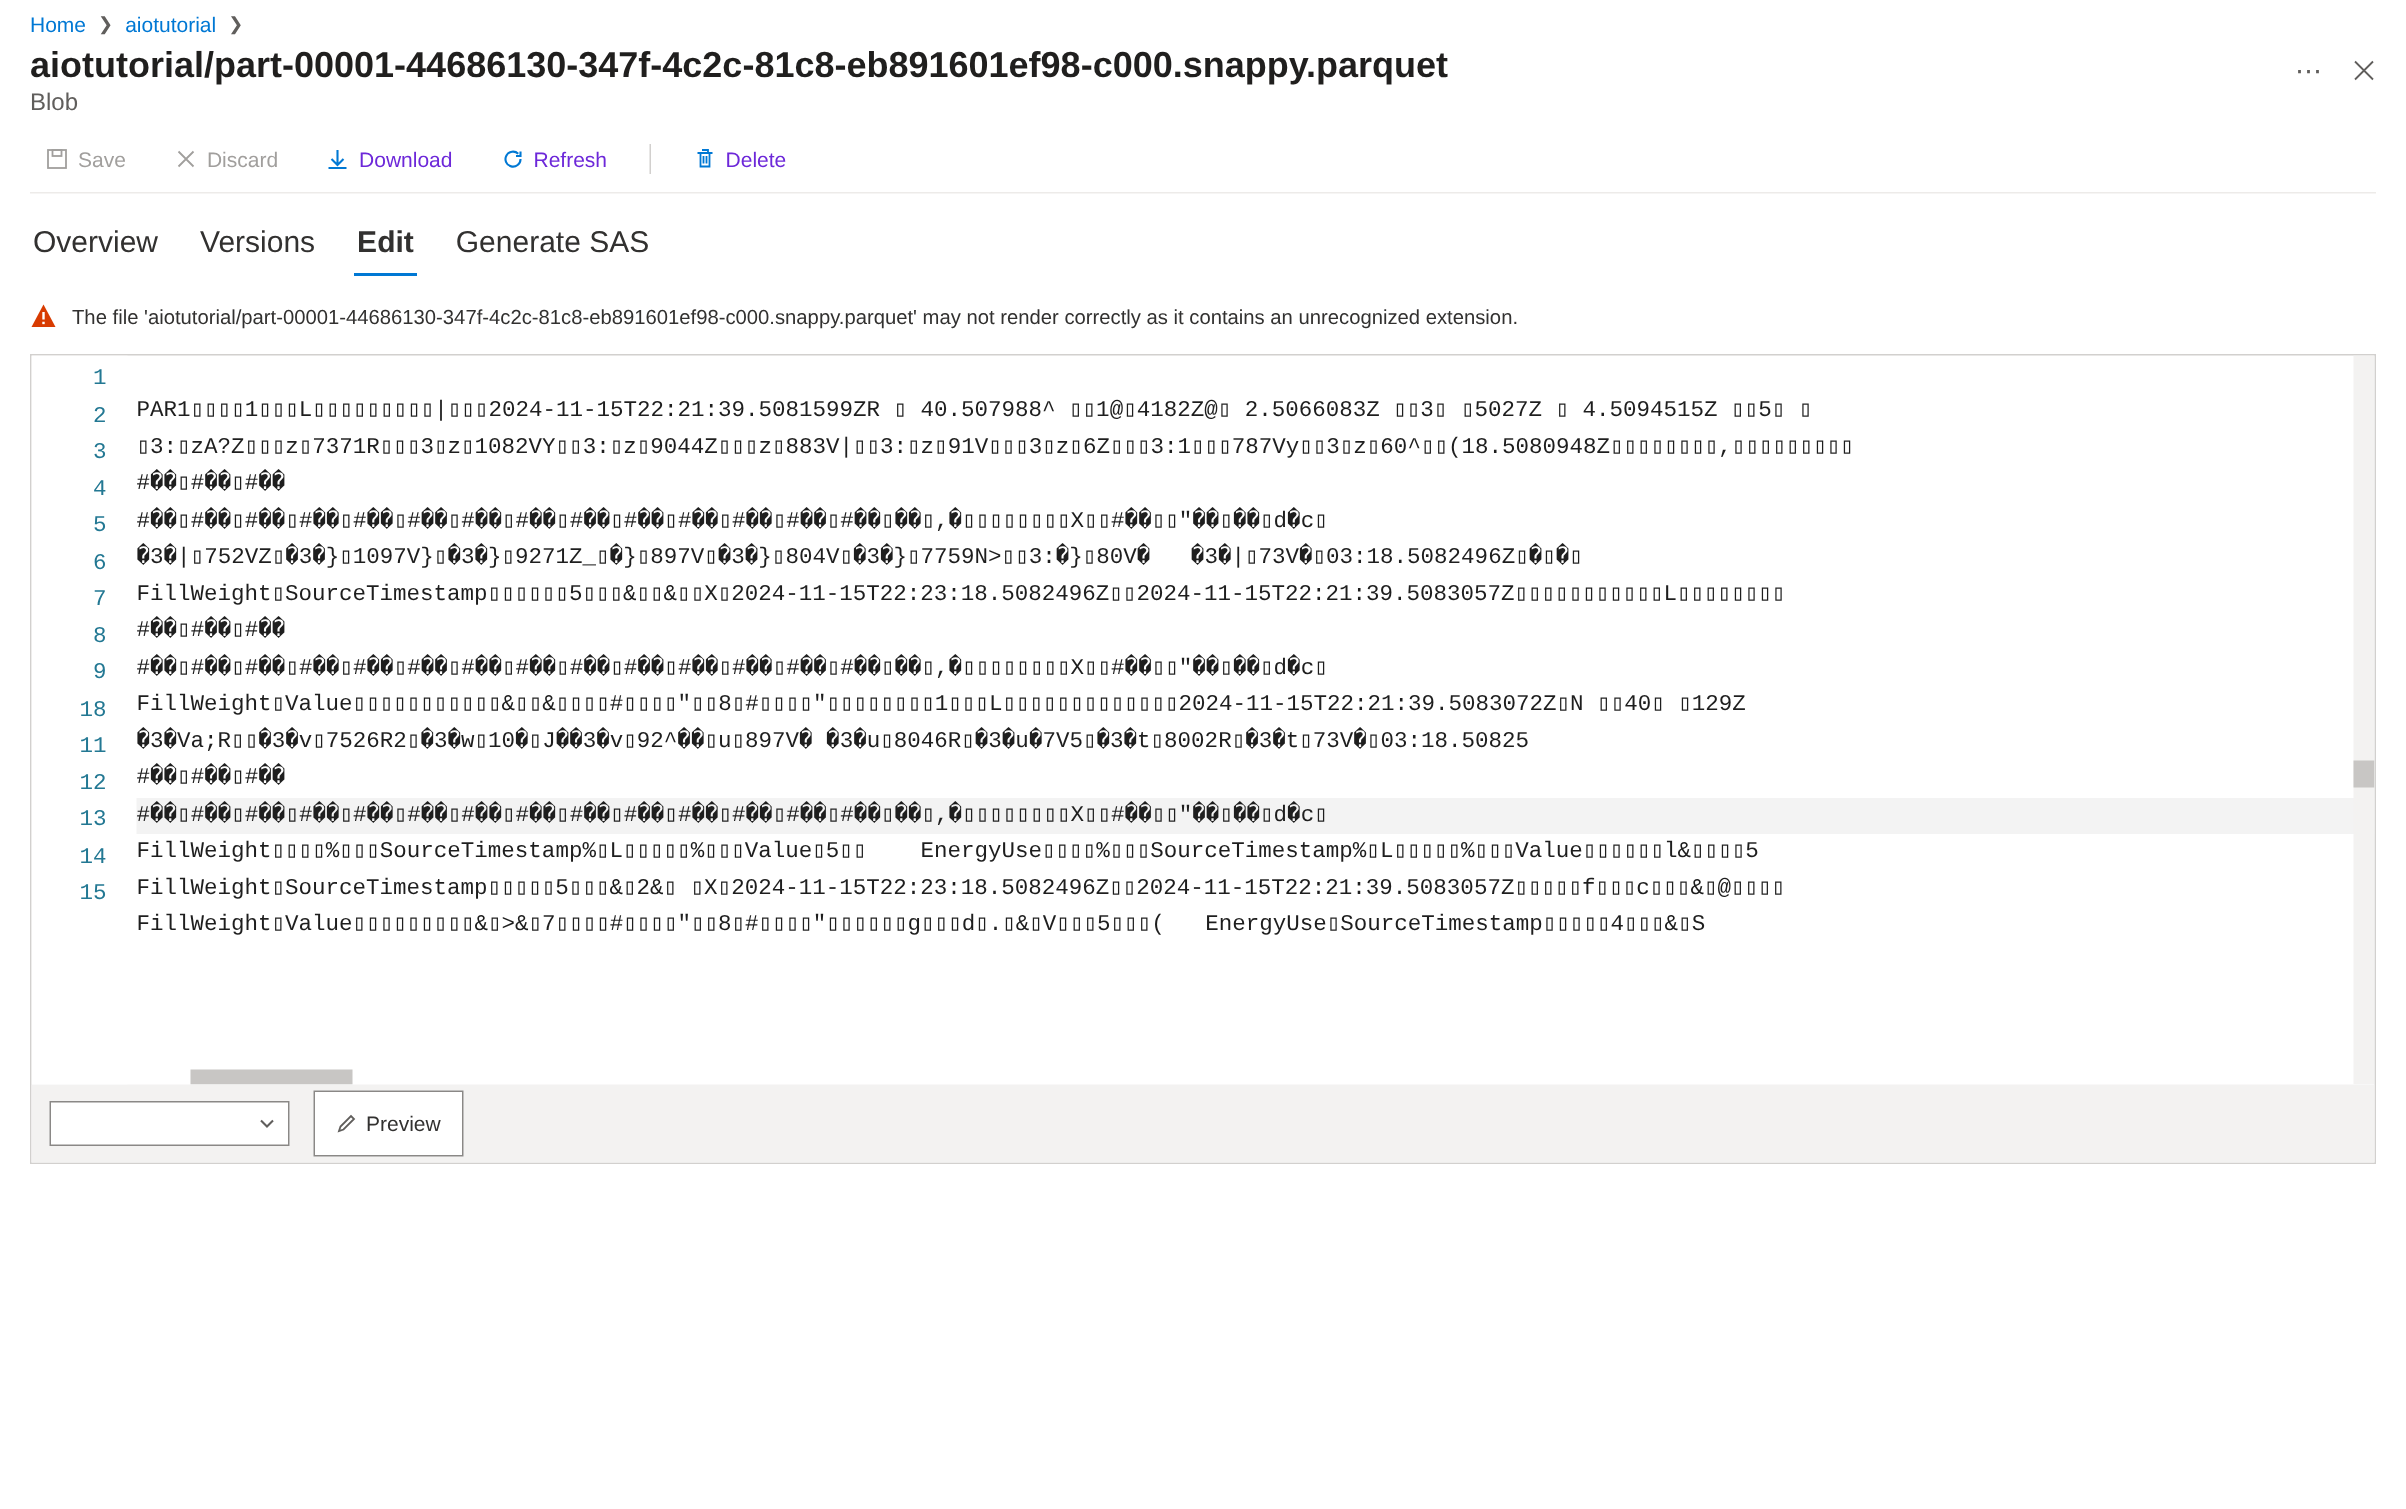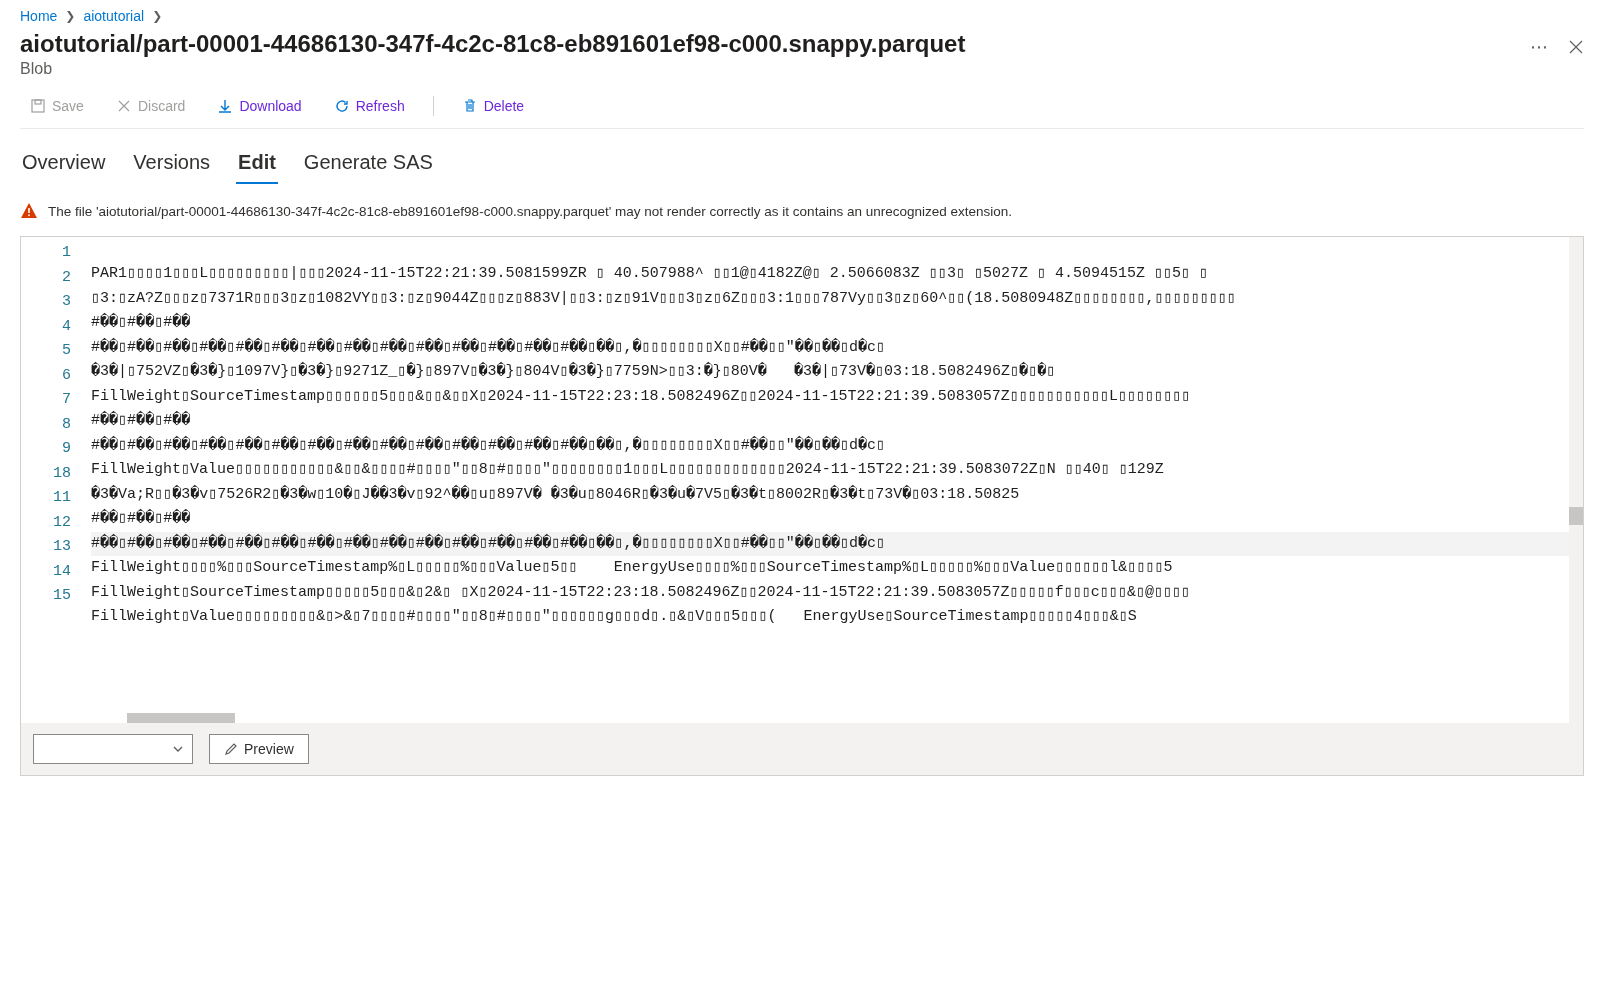--- a/index.html
+++ b/index.html
@@ -107,21 +107,21 @@
     background: #f3f2f1; height: 52px;
     display: flex; align-items: center; gap: 16px; padding: 0 12px;
   }
   .select-box {
     width: 160px; height: 30px; border: 1px solid #8a8886;
     background: #ffffff; display: flex; align-items: center;
     justify-content: flex-end; padding: 0 8px; cursor: pointer;
   }
   .chev-down { display: inline-flex; }
   .preview-btn {
-    height: 30px; border: 1px solid #8a8886; background: #ffffff;
+    height: 44px; border: 1px solid #8a8886; background: #ffffff;
     display: inline-flex; align-items: center; gap: 6px;
     padding: 0 14px; cursor: pointer; color: #323130;
     font-size: 14px;
   }
   .hscroll-track {
     position: absolute; left: 64px; right: 14px; bottom: 0;
     height: 14px; background: transparent;
   }
   .hscroll-thumb {
     position: absolute; left: 42px; bottom: 0; width: 108px; height: 10px;

